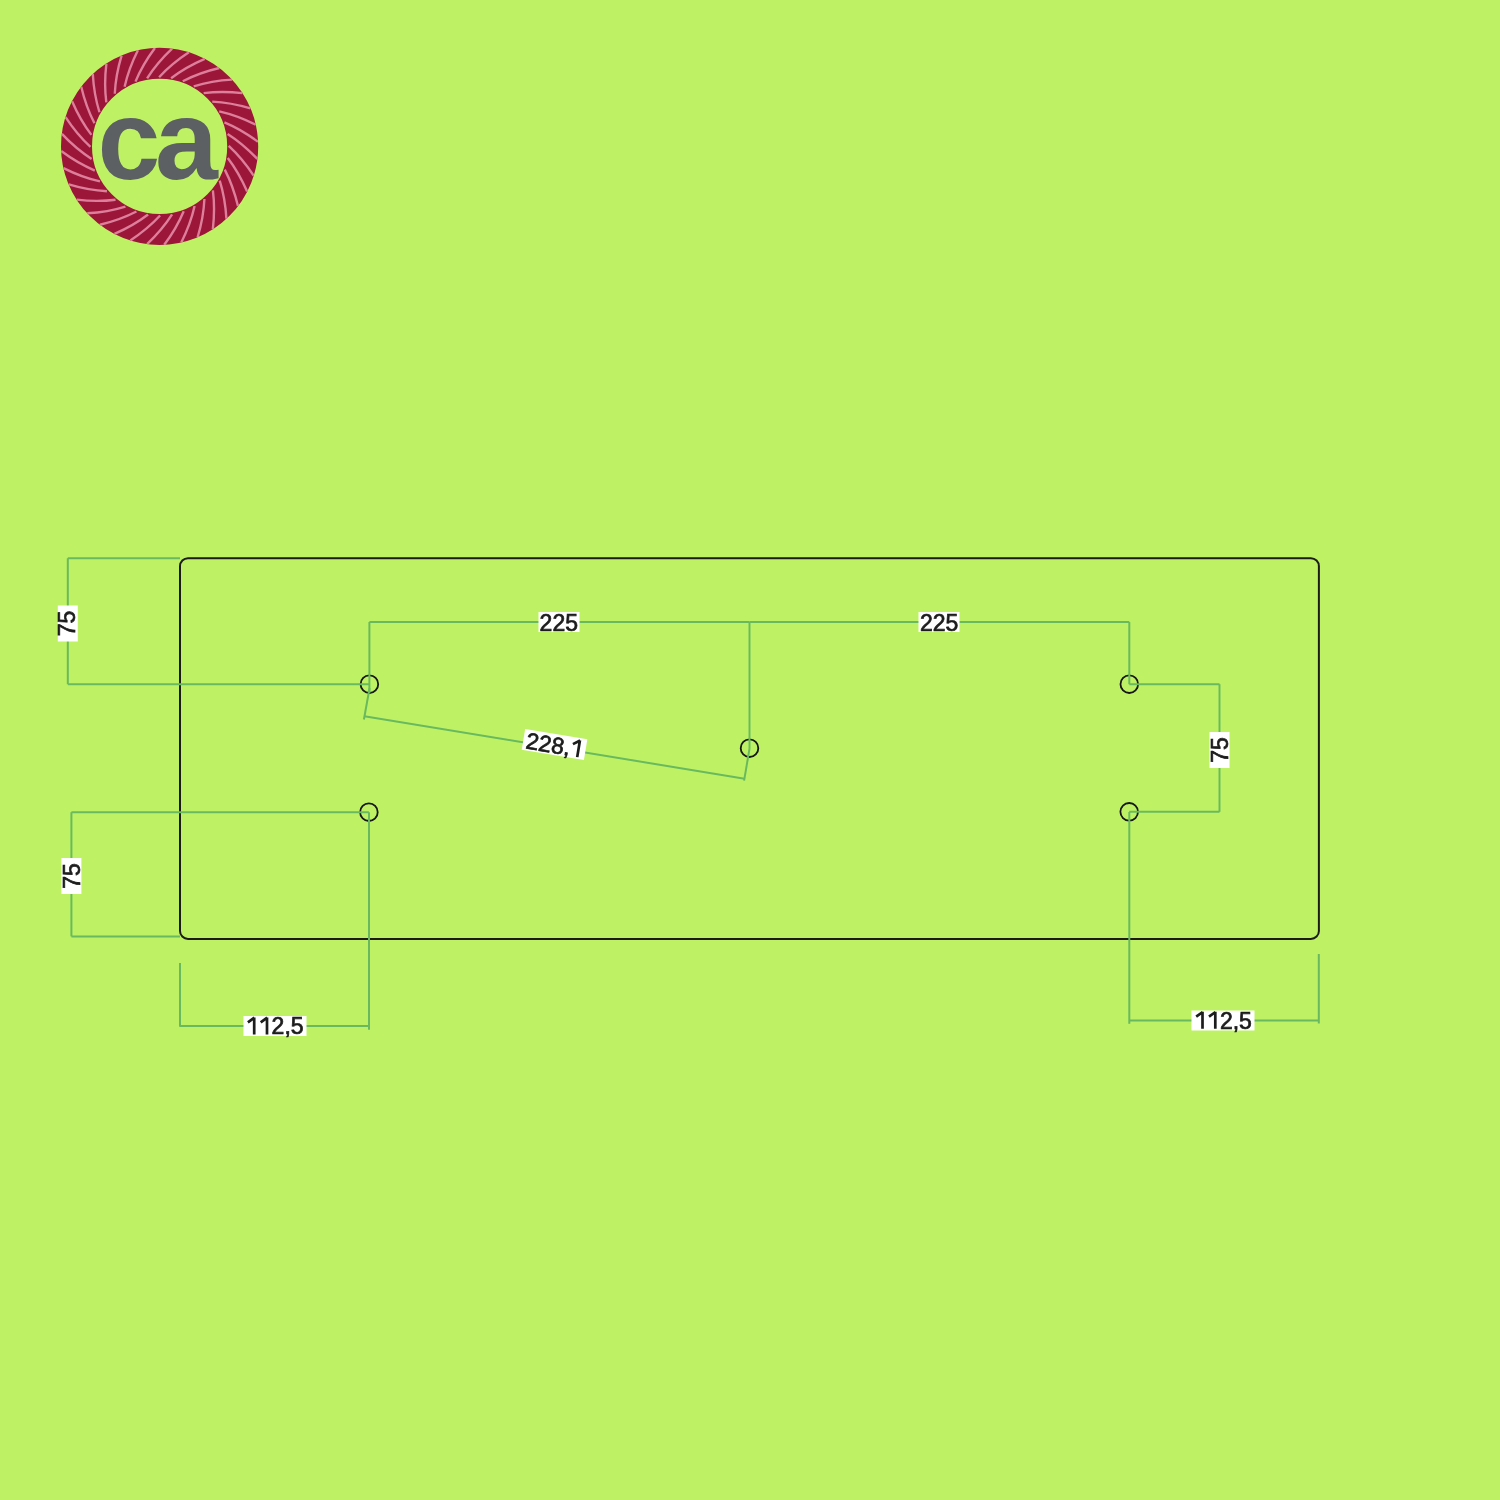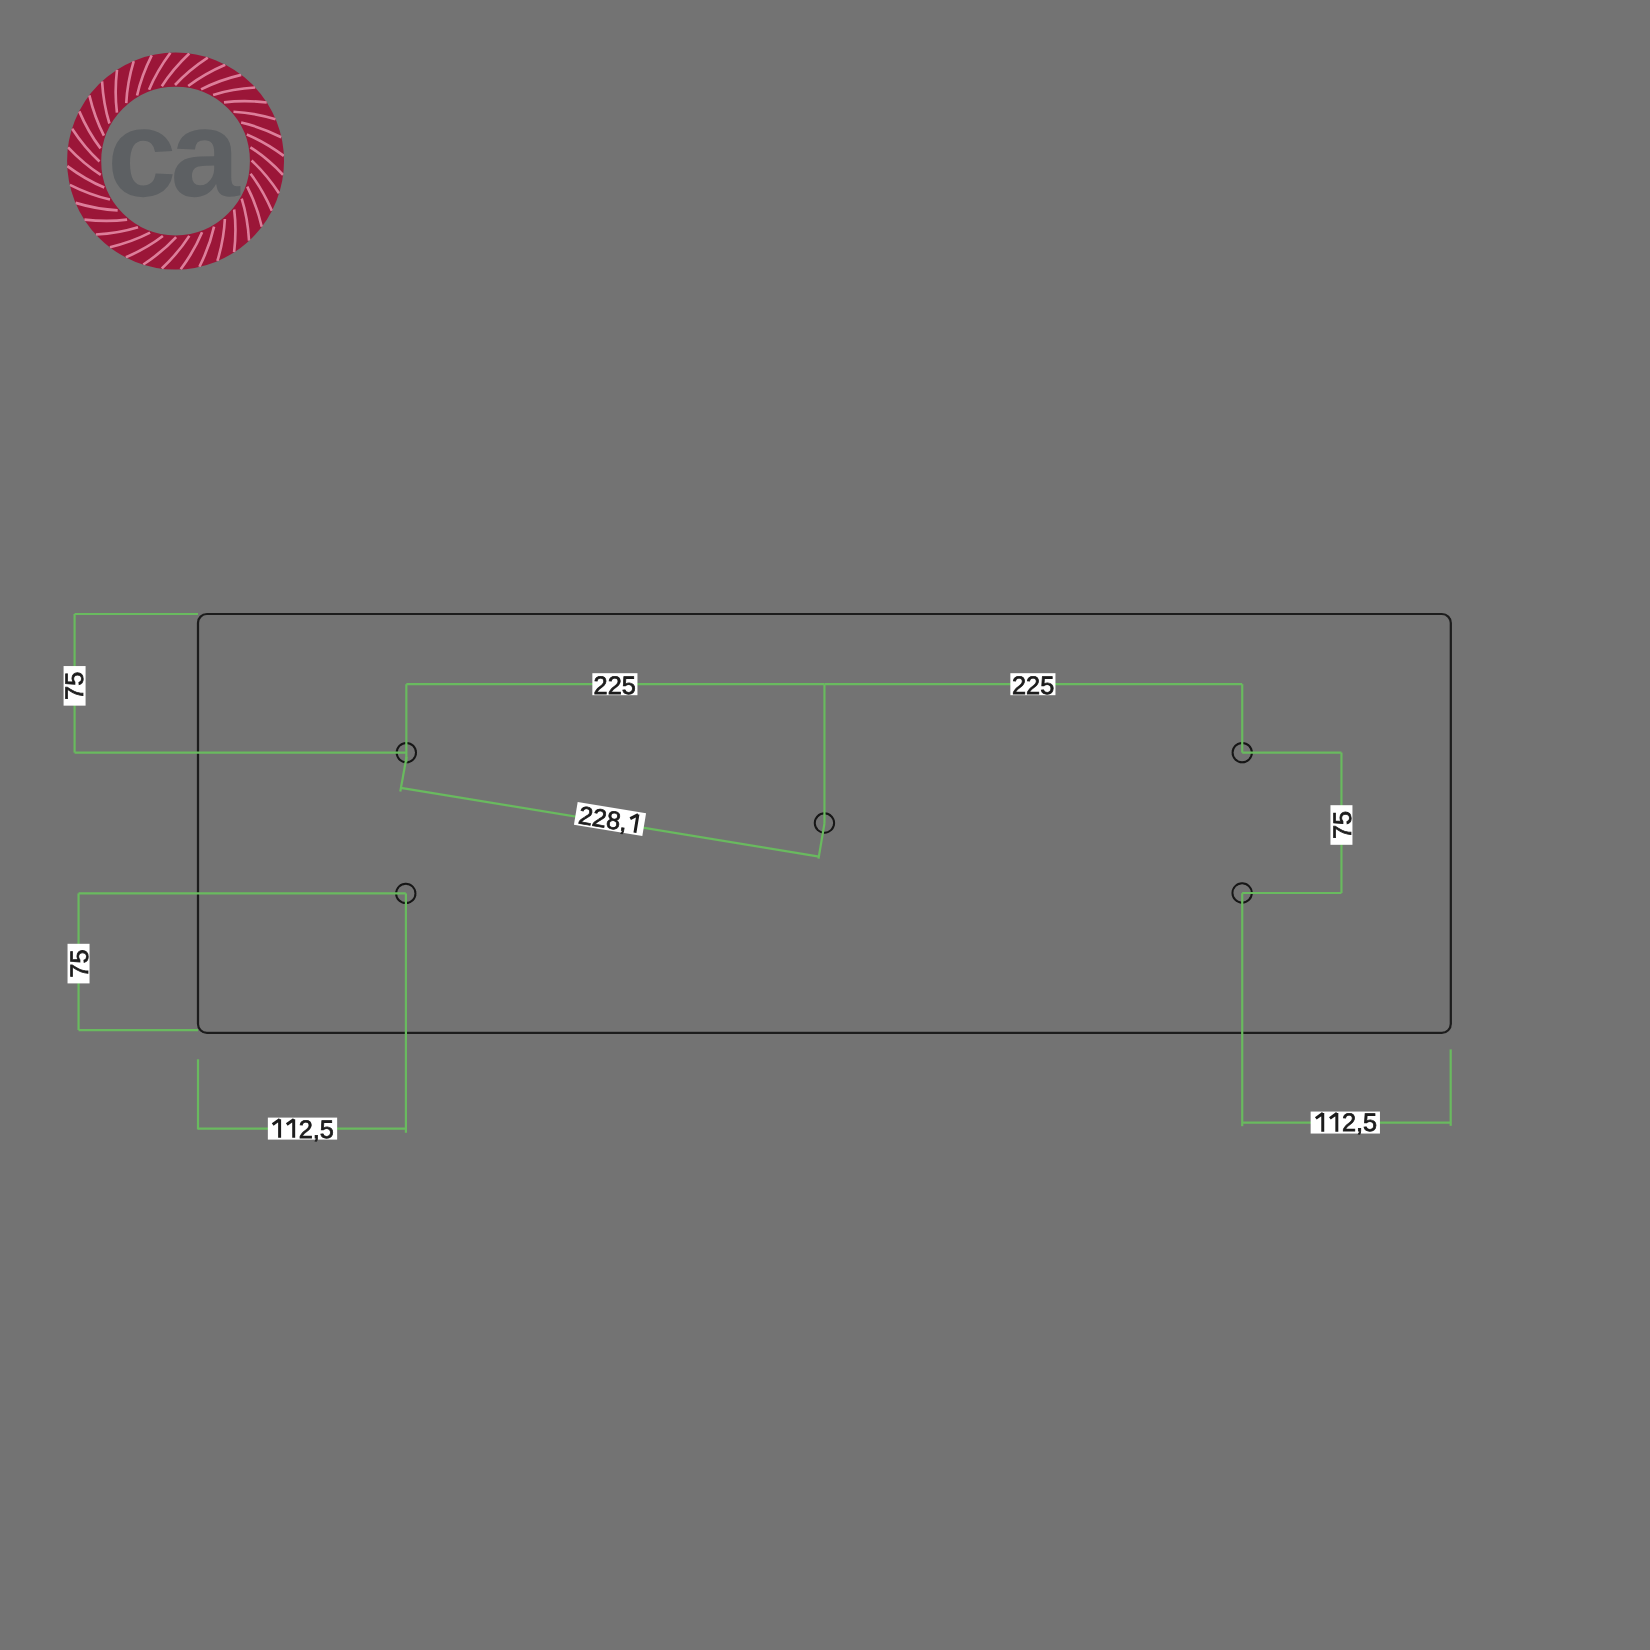--- a/index.html
+++ b/index.html
@@ -1,16 +1,16 @@
 <!DOCTYPE html>
 <html><head>
 <meta charset="utf-8">
 <style>
   html,body{margin:0;padding:0;background:#ffffff;}
-  #stage{position:relative;width:1500px;height:1500px;background:#737373;overflow:hidden;
+  #stage{position:relative;width:1500px;height:1500px;background:#bef264;overflow:hidden;
          font-family:"Liberation Sans", sans-serif;}
 </style>
 </head>
 <body>
 <div id="stage">
 <svg width="1500" height="1500" viewBox="0 0 1500 1500">
 
   <defs>
     <clipPath id="ringclip" clip-rule="evenodd">
       <path d="M159.6,47.4 a99,99 0 1,0 0.001,0 Z M159.6,79.4 a67,67 0 1,1 -0.001,0 Z" fill-rule="evenodd"></path>

